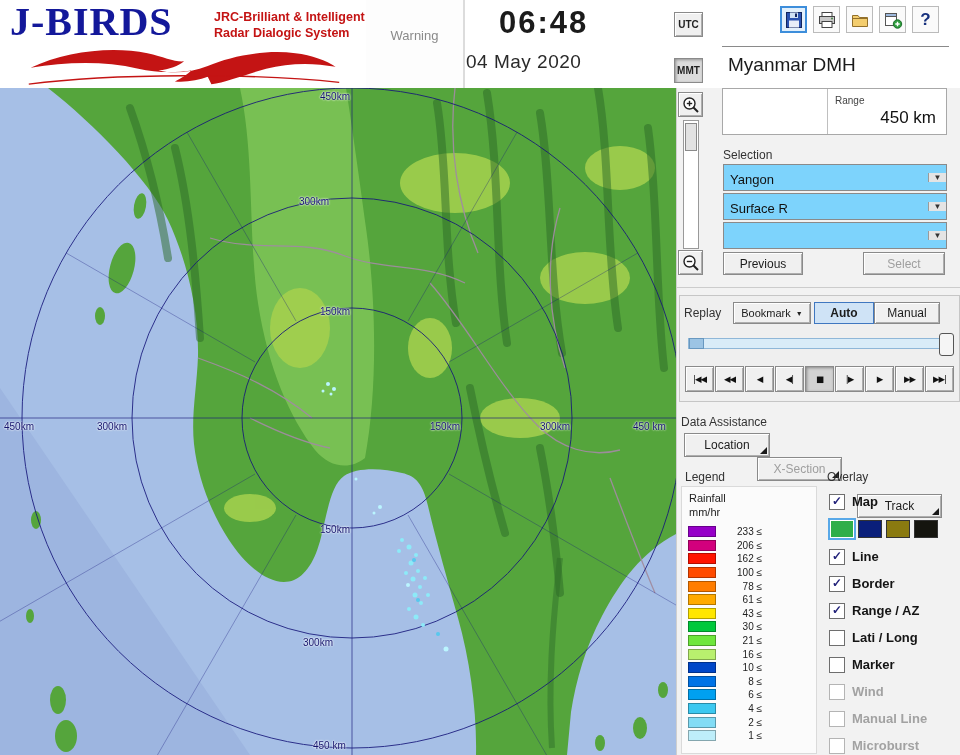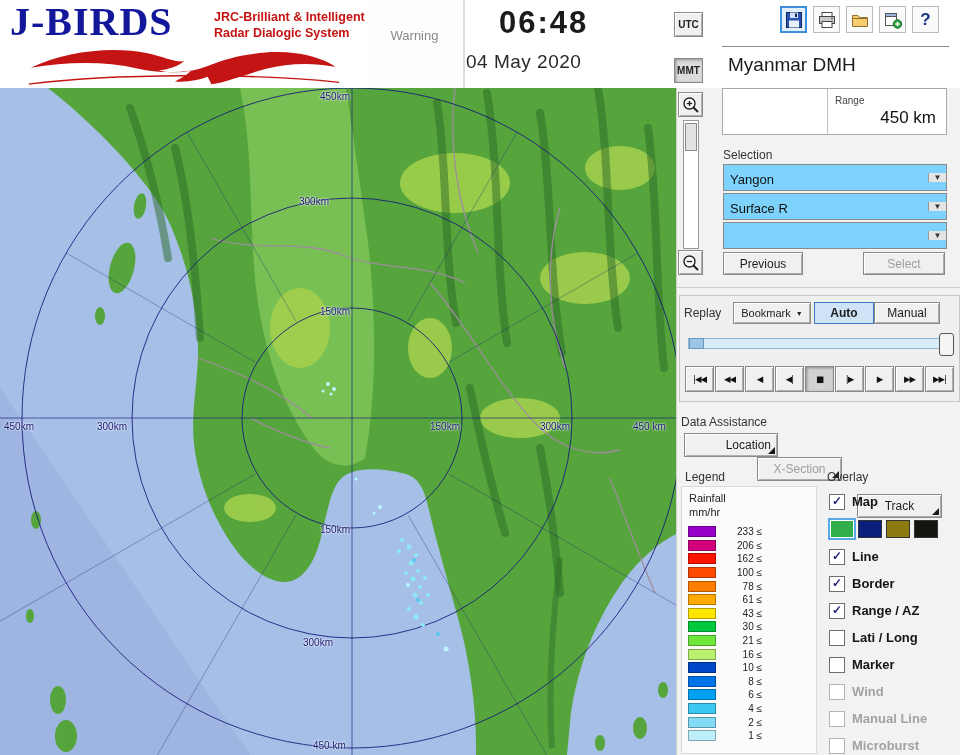--- a/index.html
+++ b/index.html
@@ -339,21 +339,21 @@
           <button class="pb-btn raised">◀|</button>
           <button class="pb-btn raised pressed">■</button>
           <button class="pb-btn raised">|▶</button>
           <button class="pb-btn raised">▶</button>
           <button class="pb-btn raised">▶▶</button>
           <button class="pb-btn raised">▶▶|</button>
         </div>
     </div>
 
     <div class="abs side-label" style="left:4px;top:327px;">Data Assistance</div>
-    <button class="abs btn raised da-btn" style="left:7px;top:345px;width:94px;justify-content:flex-end;">
+    <button class="abs btn raised da-btn" style="left:7px;top:345px;width:86px;">
       <span>Location</span>
       <span class="corner-tri"></span>
     </button>
     <button class="abs btn raised da-btn disabled" style="left:80px;top:345px;width:85px;">
       <span>X-Section</span>
       <span class="corner-tri"></span>
     </button>
     <button class="abs btn raised da-btn" style="left:180px;top:358px;width:85px;">
       <span>Track</span>
       <span class="corner-tri"></span>

